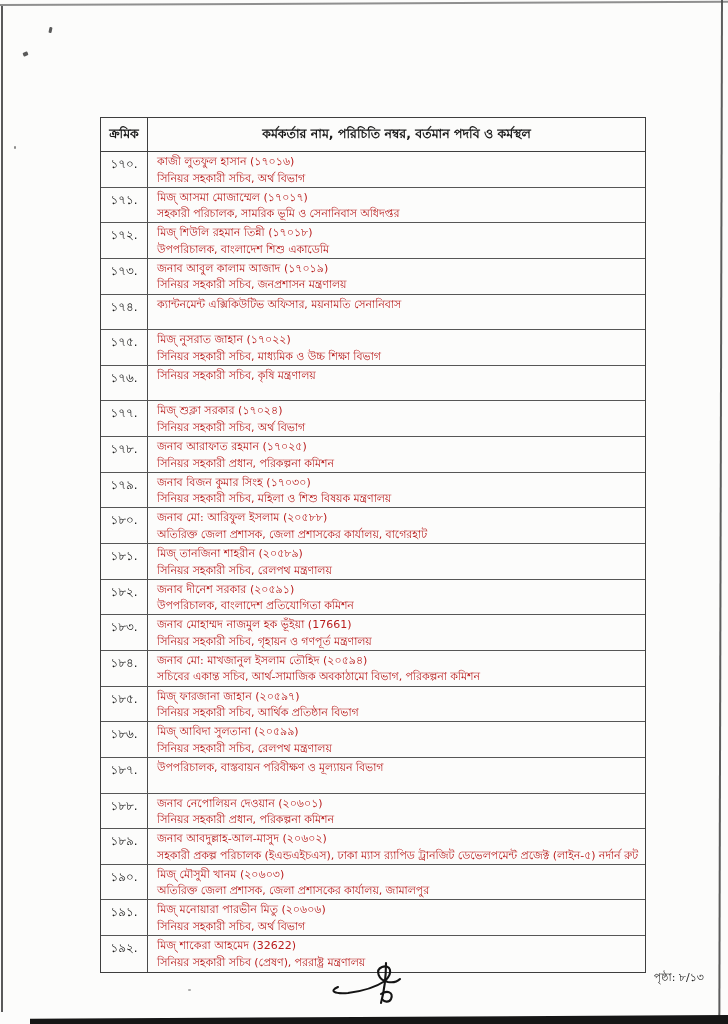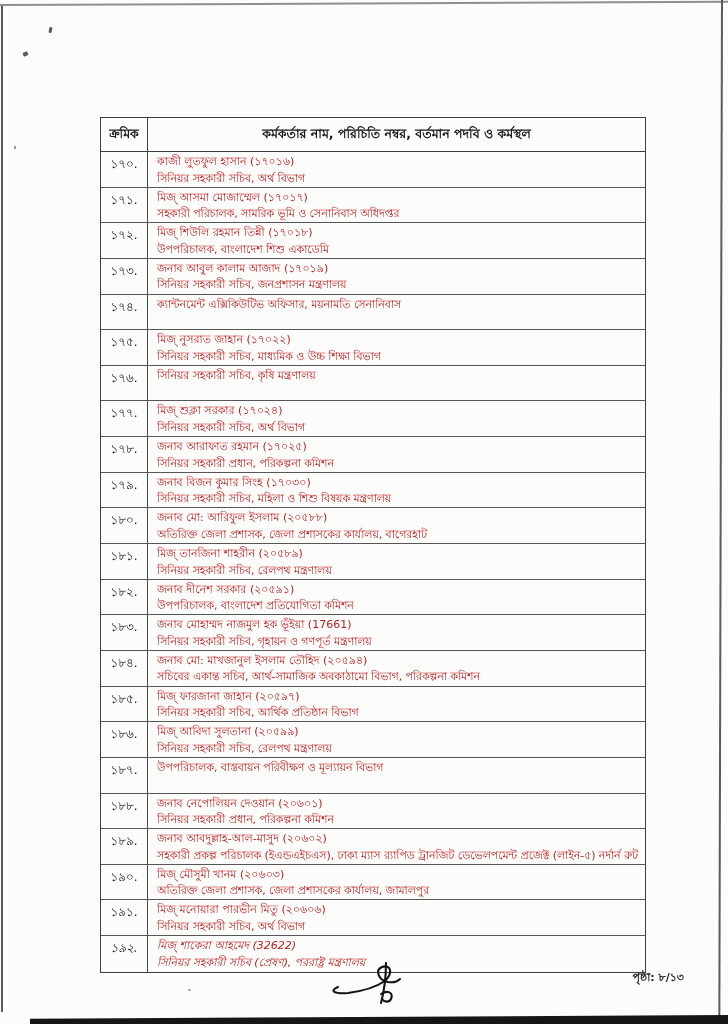--- a/index.html
+++ b/index.html
@@ -58,38 +58,38 @@
     font-size: 12.5px;
   }
   .th-details {
     flex: 1; display: flex; align-items: center; justify-content: center;
     font-size: 12.5px; text-align: left;
   }
   .trow {
     display: flex; height: 35.65px; box-sizing: border-box;
     border-bottom: 1px solid #565656;
   }
-  .trow:last-child { border-bottom: none; font-style: italic; }
+  .trow:last-child { border-bottom: none; }
   .td-serial {
     width: 47px; box-sizing: border-box;
     border-right: 1.1px solid #4a4a4a;
     font-size: 12px; text-align: center; padding-top: 3px;
   }
   .td-details {
     flex: 1; padding: 2px 4px 0 9px; overflow: hidden;
   }
   .line {
     font-size: 11px; line-height: 16.5px; white-space: nowrap; color: #b91c1c;
   }
   .line.desig { letter-spacing: -0.1px; }
 
   
   .page-number {
-    position: absolute; right: 44px; top: 969px;
-    font-size: 11px; font-weight: 700; color: #222;
+    position: absolute; right: 24px; top: 969px;
+    font-size: 11px; font-weight: 400; color: #222;
   }
   .signature {
     position: absolute; left: 328px; top: 960px; width: 74px; height: 46px;
   }
 </style>
 </head>
 <body>
 
 <div class="page">
 

